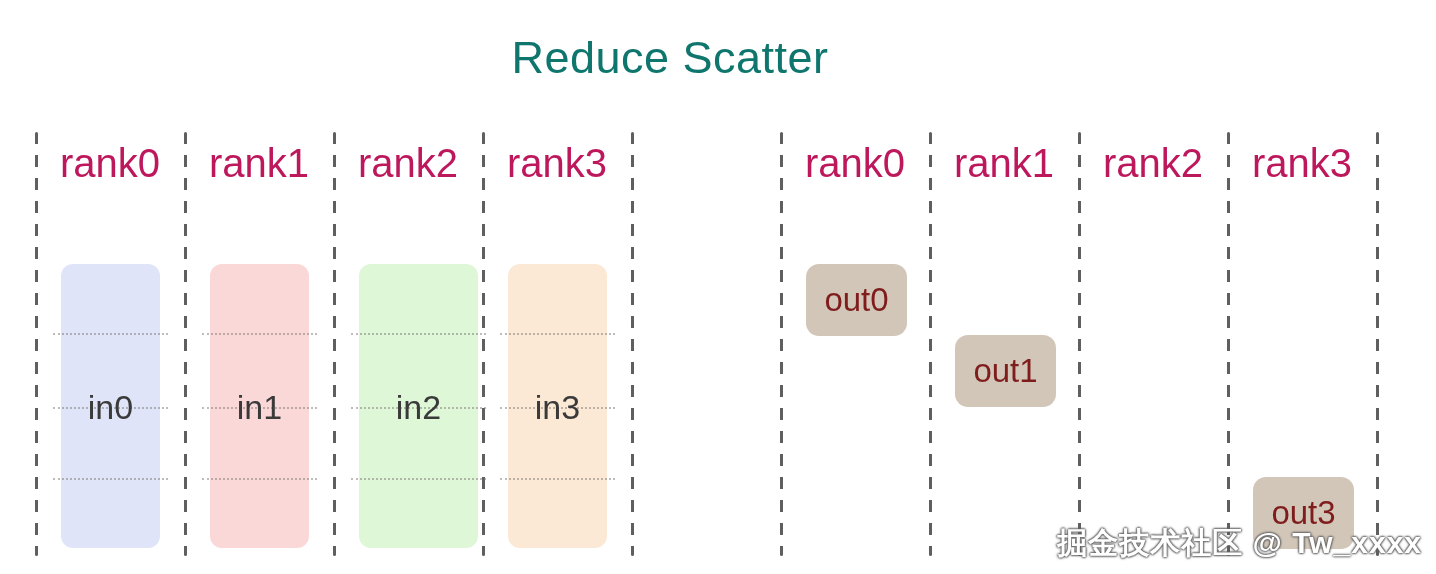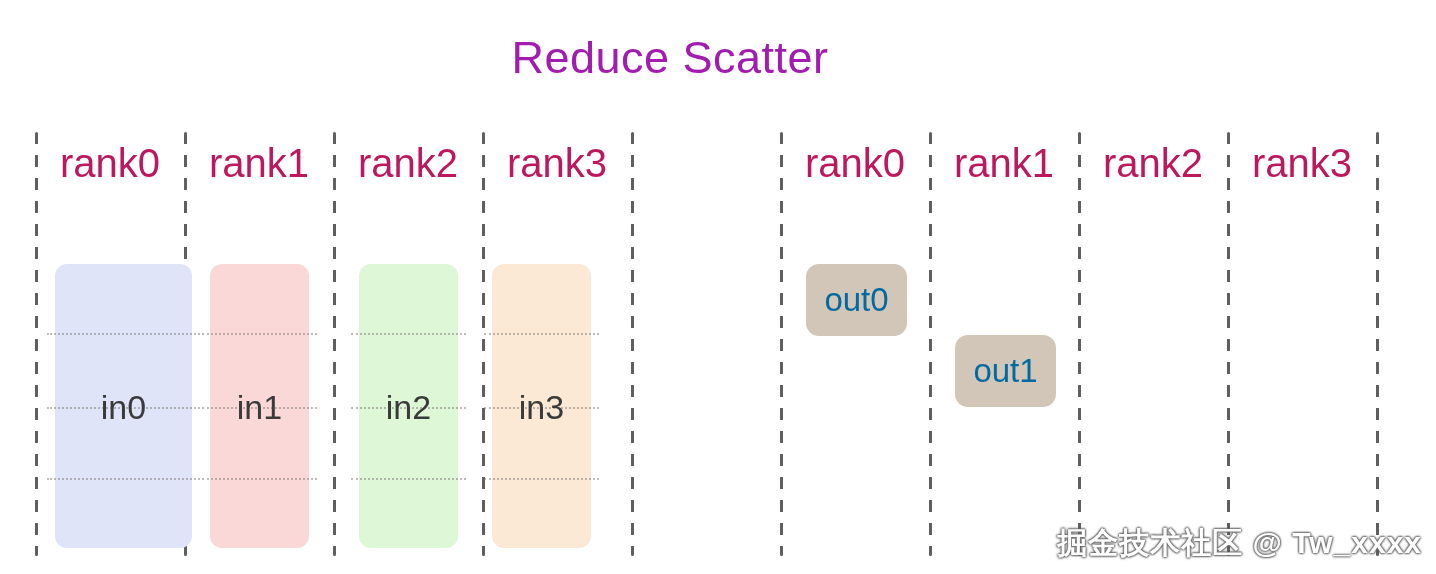--- a/index.html
+++ b/index.html
@@ -13,21 +13,21 @@
   }
 
   .title {
     position: absolute;
     top: 32px;
     left: 0;
     width: 1340px;
     text-align: center;
     font-size: 45px;
     font-weight: 500;
-    color: #a21caf;
+    color: #0f766e;
     letter-spacing: 0.5px;
   }
 
   .vline {
     position: absolute;
     top: 132px;
     height: 424px;
     width: 3px;
     border-radius: 2px;
     background: repeating-linear-gradient(to bottom, #5f5f5f 0 12px, transparent 12px 23px);
@@ -75,21 +75,21 @@
 
   .out-box {
     position: absolute;
     width: 101px;
     height: 72px;
     border-radius: 13px;
     display: flex;
     align-items: center;
     justify-content: center;
     font-size: 33px;
-    color: #0369a1;
+    color: #7f1d1d;
   }
 
   .watermark {
     position: absolute;
     right: 14px;
     bottom: 10px;
     font-size: 30px;
     font-weight: 700;
     letter-spacing: 1px;
     color: #ffffff;
@@ -124,47 +124,50 @@
   <div class="rank-label" style="left:35px">rank0</div>
   <div class="rank-label" style="left:184px">rank1</div>
   <div class="rank-label" style="left:333px">rank2</div>
   <div class="rank-label" style="left:482px">rank3</div>
 
   <div class="rank-label" style="left:780px">rank0</div>
   <div class="rank-label" style="left:929px">rank1</div>
   <div class="rank-label" style="left:1078px">rank2</div>
   <div class="rank-label" style="left:1227px">rank3</div>
 
-  <div class="in-bar" style="left: 55px; background-color: rgb(223, 228, 248); padding-left: 38px;">
+  <div class="in-bar" style="left: 61px; background-color: rgb(223, 228, 248);">
     <div class="seg-line seg-1"></div>
     <div class="seg-line seg-2"></div>
     <div class="seg-line seg-3"></div>
     <div class="in-bar-label">in0</div>
   </div>
   <div class="in-bar" style="left: 210px; background-color: rgb(250, 216, 215); text-decoration: underline;">
     <div class="seg-line seg-1"></div>
     <div class="seg-line seg-2"></div>
     <div class="seg-line seg-3"></div>
     <div class="in-bar-label">in1</div>
   </div>
-  <div class="in-bar" style="left: 359px; background-color: rgb(222, 247, 215);">
+  <div class="in-bar" style="left: 359px; background-color: rgb(222, 247, 215); padding-left: 20px;">
     <div class="seg-line seg-1"></div>
     <div class="seg-line seg-2"></div>
     <div class="seg-line seg-3"></div>
     <div class="in-bar-label">in2</div>
   </div>
-  <div class="in-bar" style="left: 492px; background-color: rgb(251, 233, 213); text-decoration: underline;">
+  <div class="in-bar" style="left: 508px; background-color: rgb(251, 233, 213); text-decoration: underline;">
     <div class="seg-line seg-1"></div>
     <div class="seg-line seg-2"></div>
     <div class="seg-line seg-3"></div>
     <div class="in-bar-label">in3</div>
   </div>
 
   <div class="out-box" style="left: 806px; top: 264px; background-color: rgb(210, 198, 184);">
     <span>out0</span>
   </div>
   <div class="out-box" style="left: 955px; top: 335px; background-color: rgb(210, 198, 184);">
     <span>out1</span>
   </div>
+  <div class="out-box" style="left: 1253px; top: 477px; background-color: rgb(210, 198, 184);">
+    <span>out3</span>
+  </div>
 
   <div class="watermark">掘金技术社区 @ Tw_xxxx</div>
 
 </div>
 
 </body></html>

